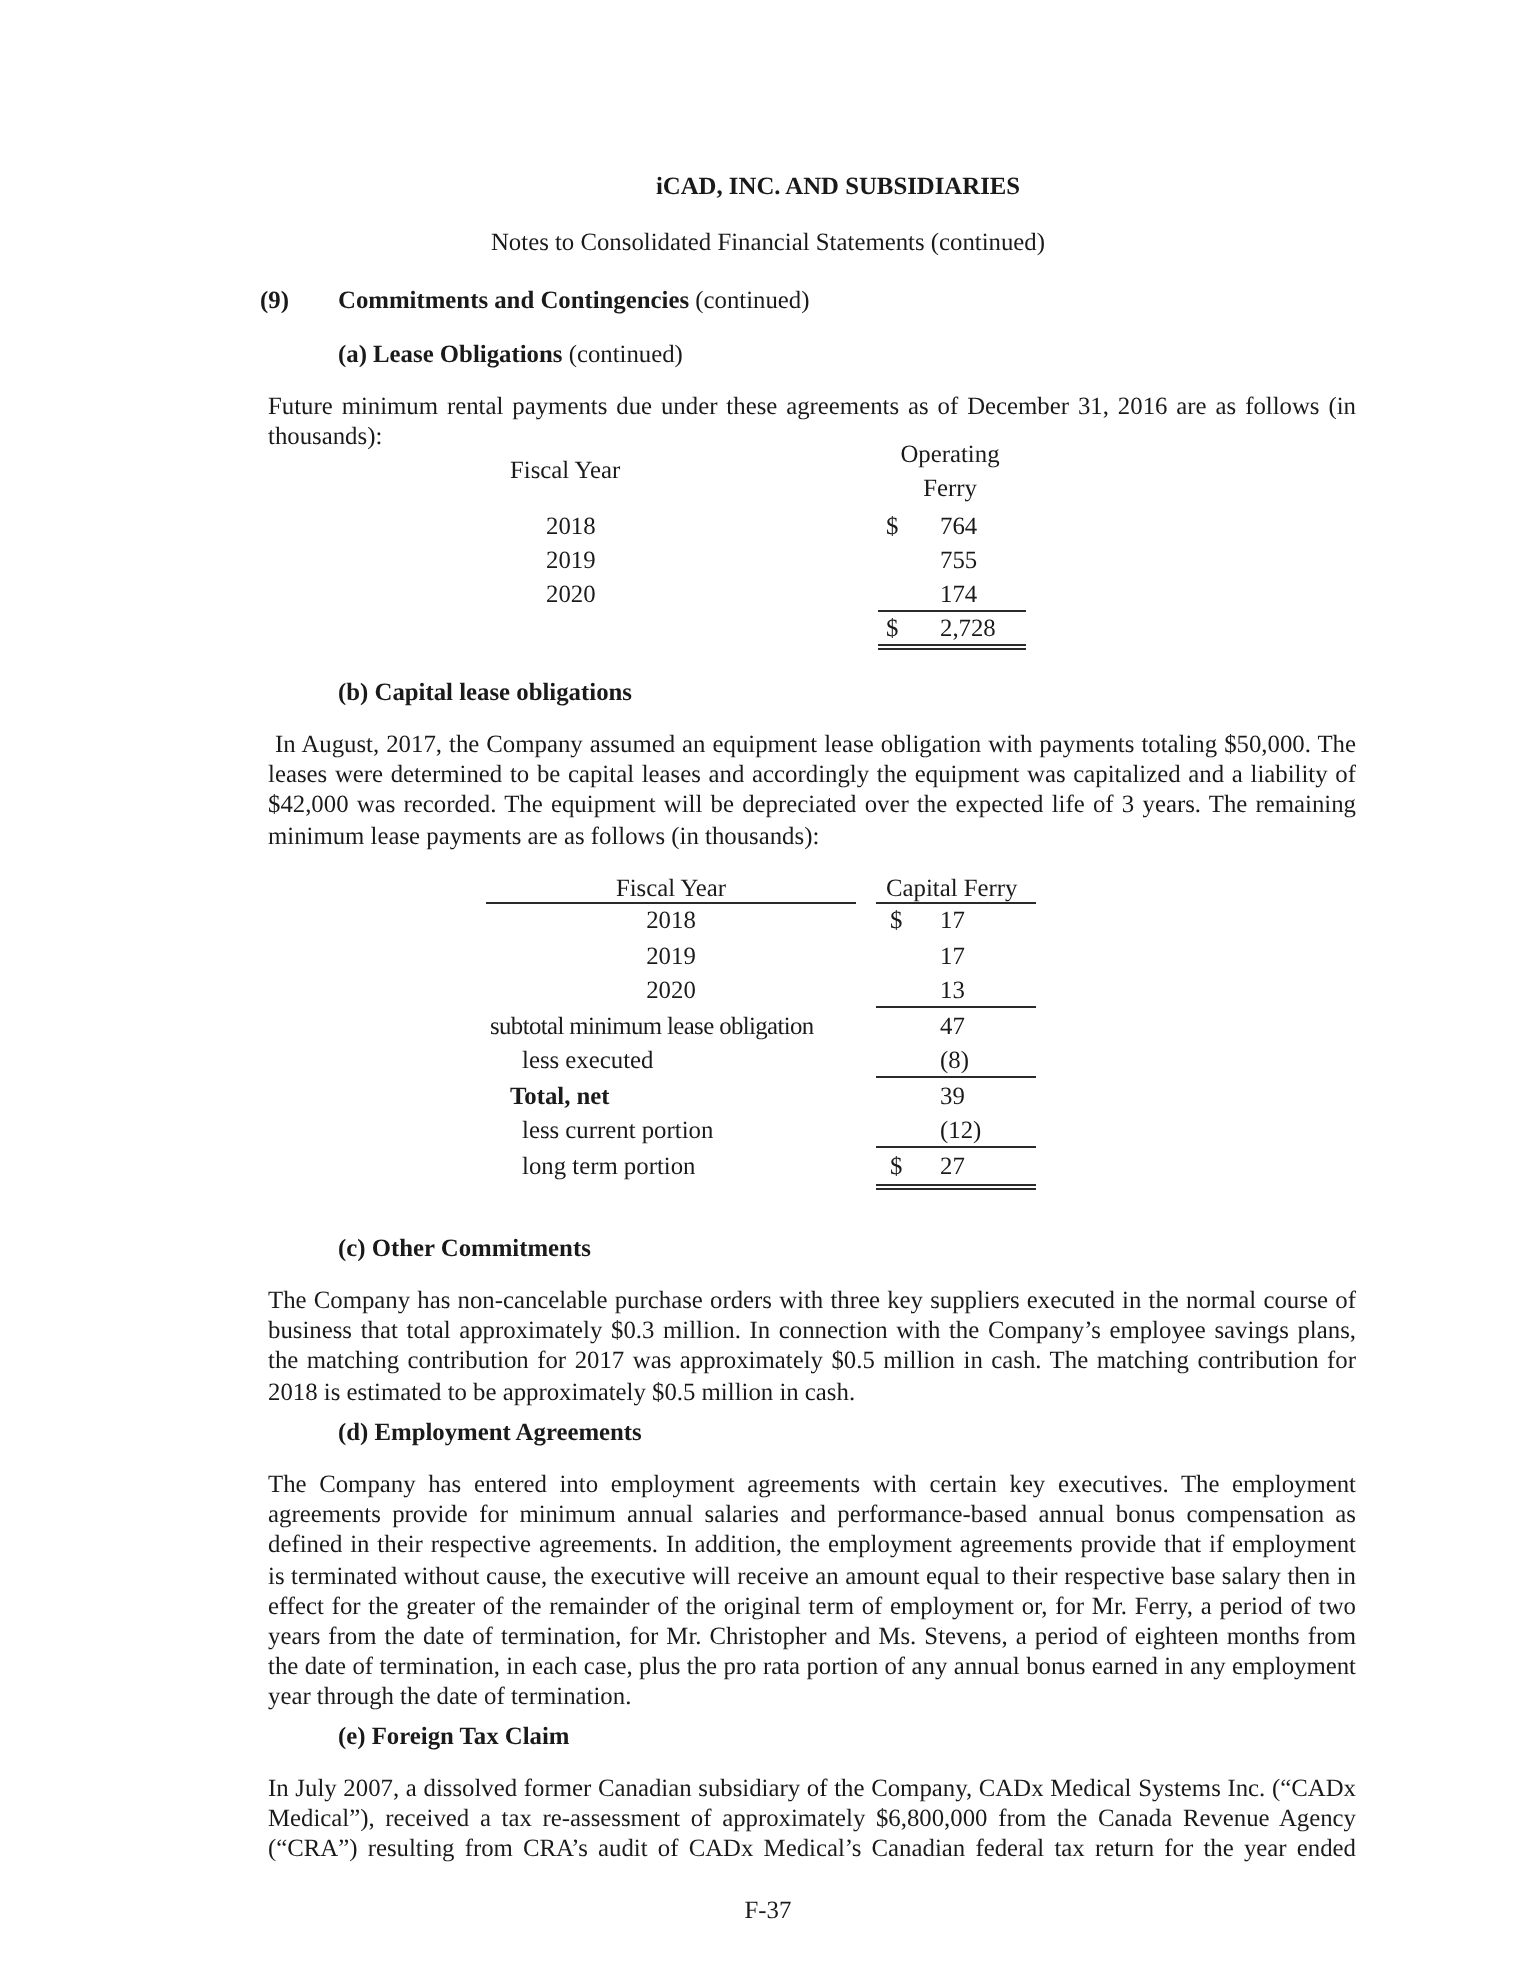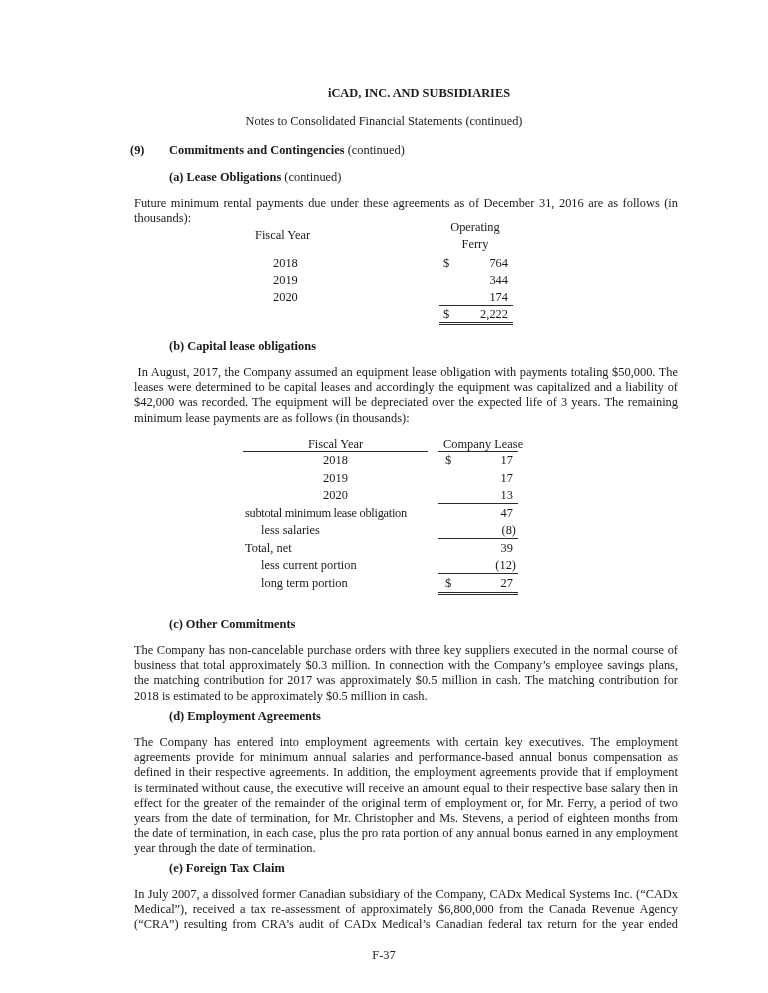--- a/index.html
+++ b/index.html
@@ -5,21 +5,21 @@
   html, body { margin: 0; padding: 0; background: #ffffff; }
   body { width: 768px; height: 993px; position: relative; overflow: hidden;
          font-family: "Liberation Serif", "DejaVu Serif", serif; color: #1a1a1a; font-size: 12.4px; }
   .abs { position: absolute; }
   .center { text-align: center; }
   .bold { font-weight: bold; margin-left: 35px; }
   .para { position: absolute; left: 134px; width: 544px; line-height: 15.2px; text-align: justify; margin: 0; }
   .para-last { text-align-last: left; }
   .line { position: absolute; background: #2a2a2a; height: 1px; }
   .dbl { position: absolute; border-top: 1px solid #2a2a2a; border-bottom: 1px solid #2a2a2a; height: 1px; }
-  .num { position: absolute; text-align: right; }
+  .num { position: absolute; }
   .cell { position: absolute; white-space: nowrap; }
 </style>
 </head>
 <body>
 
 <div class="abs center bold" style="left:0; width:768px; top:86px;">iCAD, INC. AND SUBSIDIARIES</div>
 <div class="abs center" style="left:0; width:768px; top:114px;">Notes to Consolidated Financial Statements (continued)</div>
 
 <div class="abs bold" style="left:95px; top:143px;">(9)</div>
 <div class="abs" style="left:134px; top:143px;"><span class="bold">Commitments and Contingencies</span><span> (continued)</span></div>
@@ -30,59 +30,59 @@
 <div>
   <div class="cell" style="left:255px; top:228px;">Fiscal Year</div>
   <div class="cell center" style="left:440px; width:70px; top:220px;">Operating</div>
   <div class="cell center" style="left:440px; width:70px; top:237px;">Ferry</div>
 
   <div class="cell" style="left:273px; top:256px;">2018</div>
   <div class="cell" style="left:443px; top:256px;">$</div>
   <div class="num" style="left:470px; width:38px; top:256px;">764</div>
 
   <div class="cell" style="left:273px; top:273px;">2019</div>
-  <div class="num" style="left:470px; width:38px; top:273px;">344</div>
+  <div class="num" style="left:470px; width:38px; top:273px;">755</div>
 
   <div class="cell" style="left:273px; top:290px;">2020</div>
   <div class="num" style="left:470px; width:38px; top:290px;">174</div>
 
   <div class="line" style="left:439px; width:74px; top:305px;"></div>
   <div class="cell" style="left:443px; top:307px;">$</div>
-  <div class="num" style="left:470px; width:38px; top:307px;">2,222</div>
+  <div class="num" style="left:470px; width:38px; top:307px;">2,728</div>
   <div class="dbl" style="left:439px; width:74px; top:322px;"></div>
 </div>
 
 <div class="abs bold" style="left:134px; top:339px;">(b) Capital lease obligations</div>
 <p class="para para-last" style="top:365px; white-space: pre-wrap;"> In August, 2017, the Company assumed an equipment lease obligation with payments totaling $50,000. The leases were determined to be capital leases and accordingly the equipment was capitalized and a liability of $42,000 was recorded. The equipment will be depreciated over the expected life of 3 years. The remaining minimum lease payments are as follows (in thousands):</p>
 
 <div>
   <div class="cell center" style="left:243px; width:185px; top:437px;">Fiscal Year</div>
-  <div class="cell" style="left:443px; top:437px;">Company Lease</div>
+  <div class="cell" style="left:443px; top:437px;">Capital Ferry</div>
   <div class="line" style="left:243px; width:185px; top:451px;"></div>
   <div class="line" style="left:438px; width:80px; top:451px;"></div>
 
   <div class="cell center" style="left:243px; width:185px; top:453px;">2018</div>
   <div class="cell" style="left:445px; top:453px;">$</div>
   <div class="num" style="left:470px; width:43px; top:453px;">17</div>
 
   <div class="cell center" style="left:243px; width:185px; top:471px;">2019</div>
   <div class="num" style="left:470px; width:43px; top:471px;">17</div>
 
   <div class="cell center" style="left:243px; width:185px; top:488px;">2020</div>
   <div class="num" style="left:470px; width:43px; top:488px;">13</div>
   <div class="line" style="left:438px; width:80px; top:503px;"></div>
 
   <div class="cell" style="left:245px; top:506px; letter-spacing:-0.3px;">subtotal minimum lease obligation</div>
   <div class="num" style="left:470px; width:43px; top:506px;">47</div>
 
-  <div class="cell" style="left:261px; top:523px;">less salaries</div>
+  <div class="cell" style="left:261px; top:523px;">less executed</div>
   <div class="num" style="left:470px; width:46px; top:523px;">(8)</div>
   <div class="line" style="left:438px; width:80px; top:538px;"></div>
 
-  <div class="cell" style="left:245px; top:541px;">Total, net</div>
+  <div class="cell" style="left:255px; top:541px;font-weight:bold;">Total, net</div>
   <div class="num" style="left:470px; width:43px; top:541px;">39</div>
 
   <div class="cell" style="left:261px; top:558px;">less current portion</div>
   <div class="num" style="left:470px; width:46px; top:558px;">(12)</div>
   <div class="line" style="left:438px; width:80px; top:573px;"></div>
 
   <div class="cell" style="left:261px; top:576px;">long term portion</div>
   <div class="cell" style="left:445px; top:576px;">$</div>
   <div class="num" style="left:470px; width:43px; top:576px;">27</div>
   <div class="dbl" style="left:438px; width:80px; top:592px;"></div>

